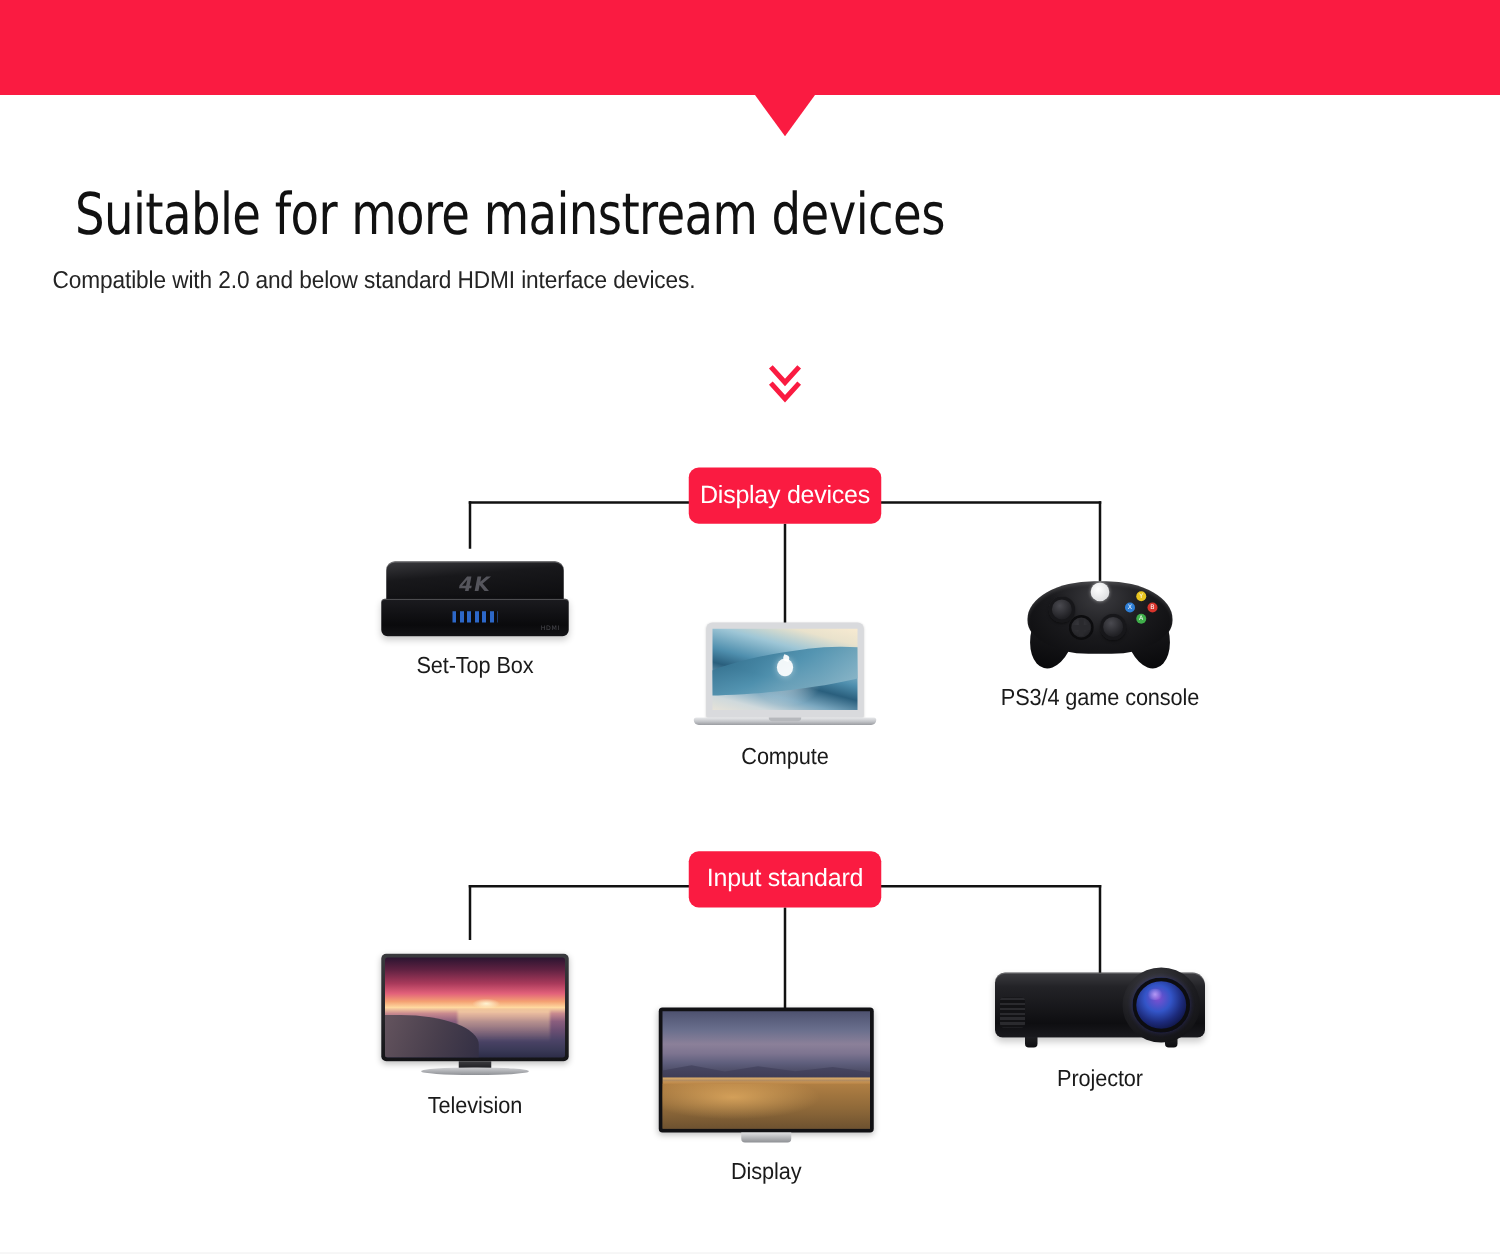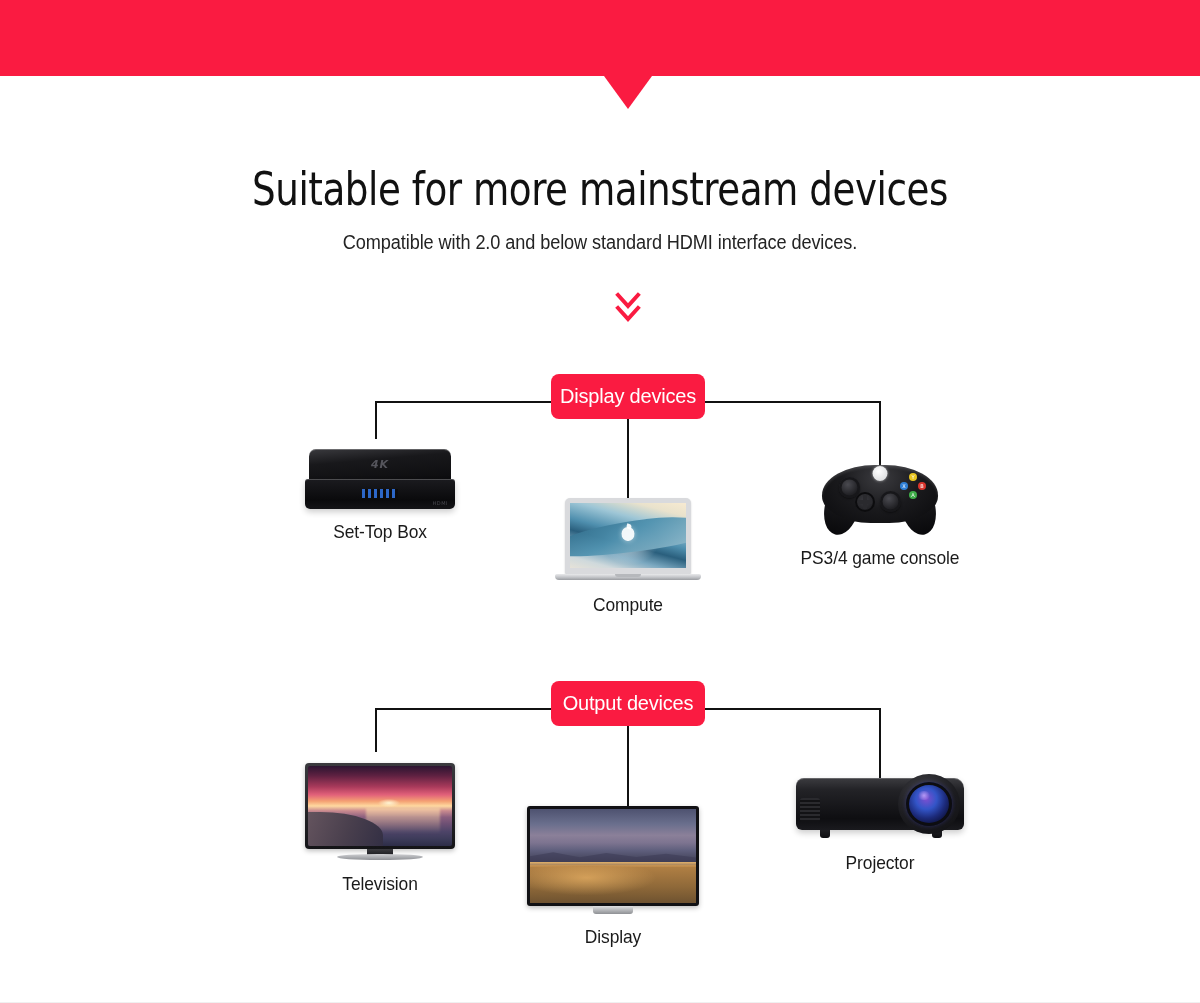--- a/index.html
+++ b/index.html
@@ -27,23 +27,23 @@
     left: 604px; top: 76px;
     width: 0; height: 0;
     border-left: 24px solid transparent;
     border-right: 24px solid transparent;
     border-top: 33px solid #fa1b41;
   }
 
   
   .heading {
     position: absolute;
-    left: 0; top: 161px;
+    left: 0; top: 143px;
     width: 1200px;
-    text-align: center;
+    text-align: left;
   }
   .title {
     font-family: "DejaVu Sans Condensed", "Liberation Sans Narrow", "Liberation Sans", sans-serif;
     font-size: 46px;
     font-weight: 400;
     letter-spacing: -0.5px;
     color: #111111;
     line-height: 56px;
     transform: scaleX(0.9);
   }
@@ -126,21 +126,21 @@
   
   .art-settop { width: 150px; height: 62px; }
   .stb-top {
     position: absolute; left: 4px; top: 0; width: 142px; height: 34px;
     background: linear-gradient(175deg, #3a3a3e 0%, #18181b 35%, #0b0b0d 100%);
     border-radius: 7px 7px 3px 3px;
     box-shadow: inset 0 1px 0 rgba(255,255,255,.28);
   }
   .stb-4k {
     position: absolute; left: 0; right: 0; top: 9px;
-    text-align: center; color: #55555c; font-size: 11px;
+    text-align: center; color: #55555c; font-size: 16px;
     font-weight: 700; letter-spacing: 1px;
     font-family: "DejaVu Sans", sans-serif;
     font-style: italic;
   }
   .stb-body {
     position: absolute; left: 0; top: 30px; width: 150px; height: 30px;
     background: linear-gradient(180deg, #1b1b1f 0%, #0a0a0c 70%, #141417 100%);
     border-radius: 3px 3px 5px 5px;
     box-shadow: inset 0 1px 0 rgba(255,255,255,.22), 0 3px 6px rgba(0,0,0,.2);
   }
@@ -449,21 +449,21 @@
   </div>
 </div>
 
 <div class="group group-input">
 
   <div class="line-h"></div>
   <div class="line-v left"></div>
   <div class="line-v center"></div>
   <div class="line-v right"></div>
 
-  <div class="badge">Output devices</div>
+  <div class="badge">Input standard</div>
 
   <div class="device dev-tv">
     <div class="art art-tv">
       <div class="tv-frame">
         <div class="tv-screen">
           <div class="tv-glint"></div>
           <div class="tv-sun"></div>
           <div class="tv-shore"></div>
         </div>
       </div>

